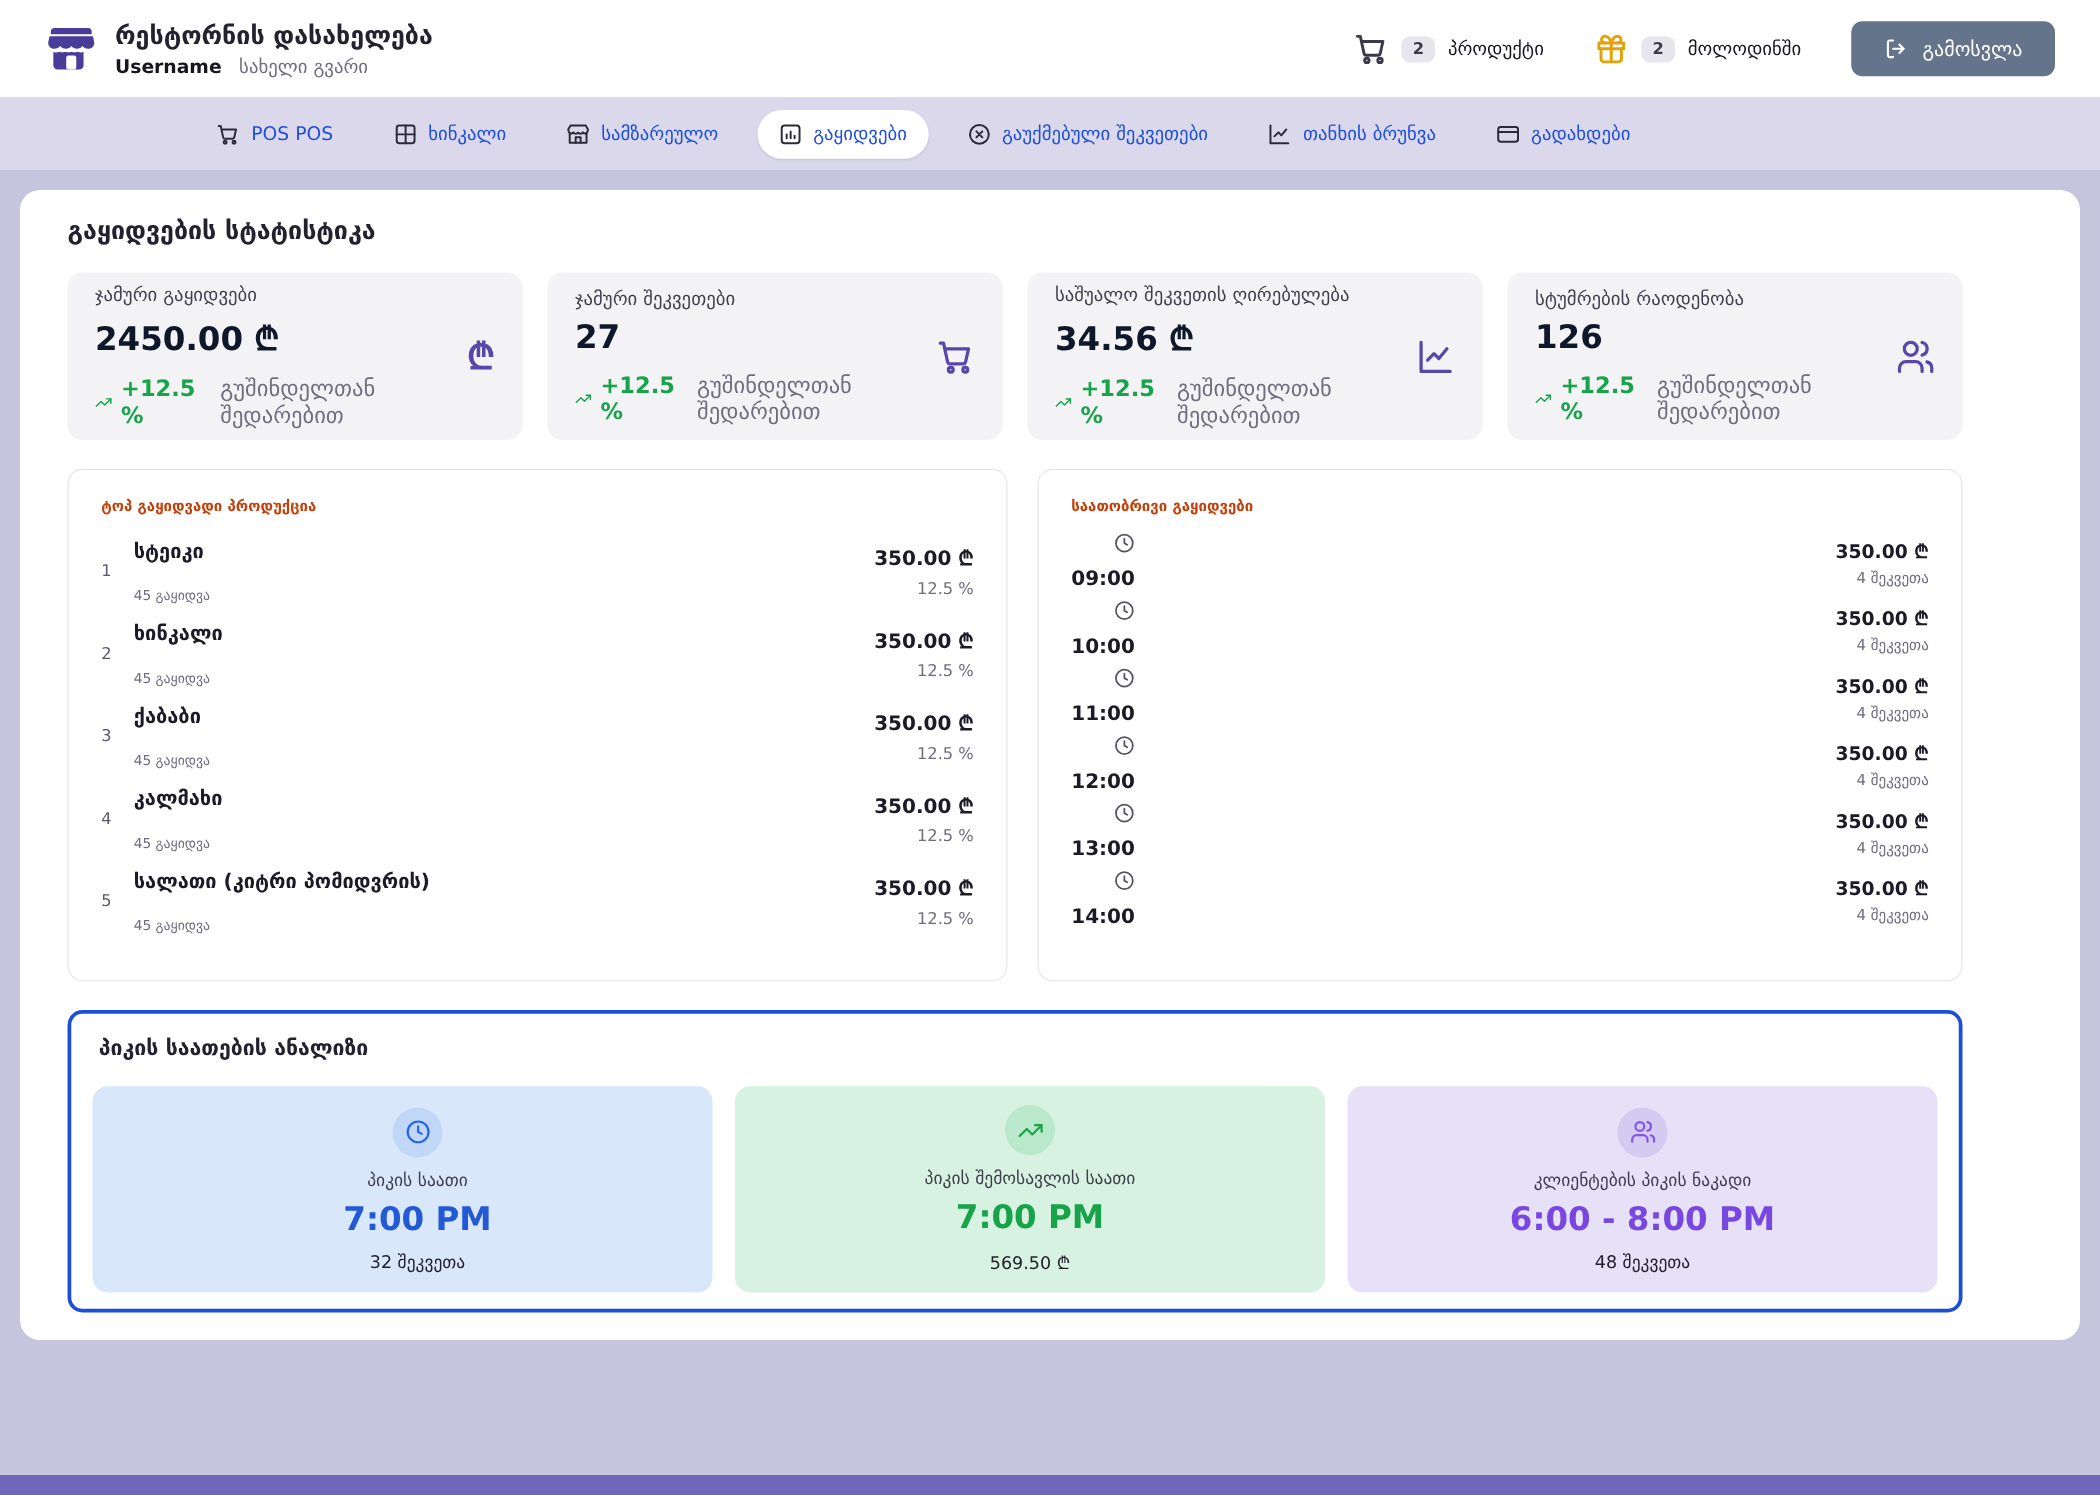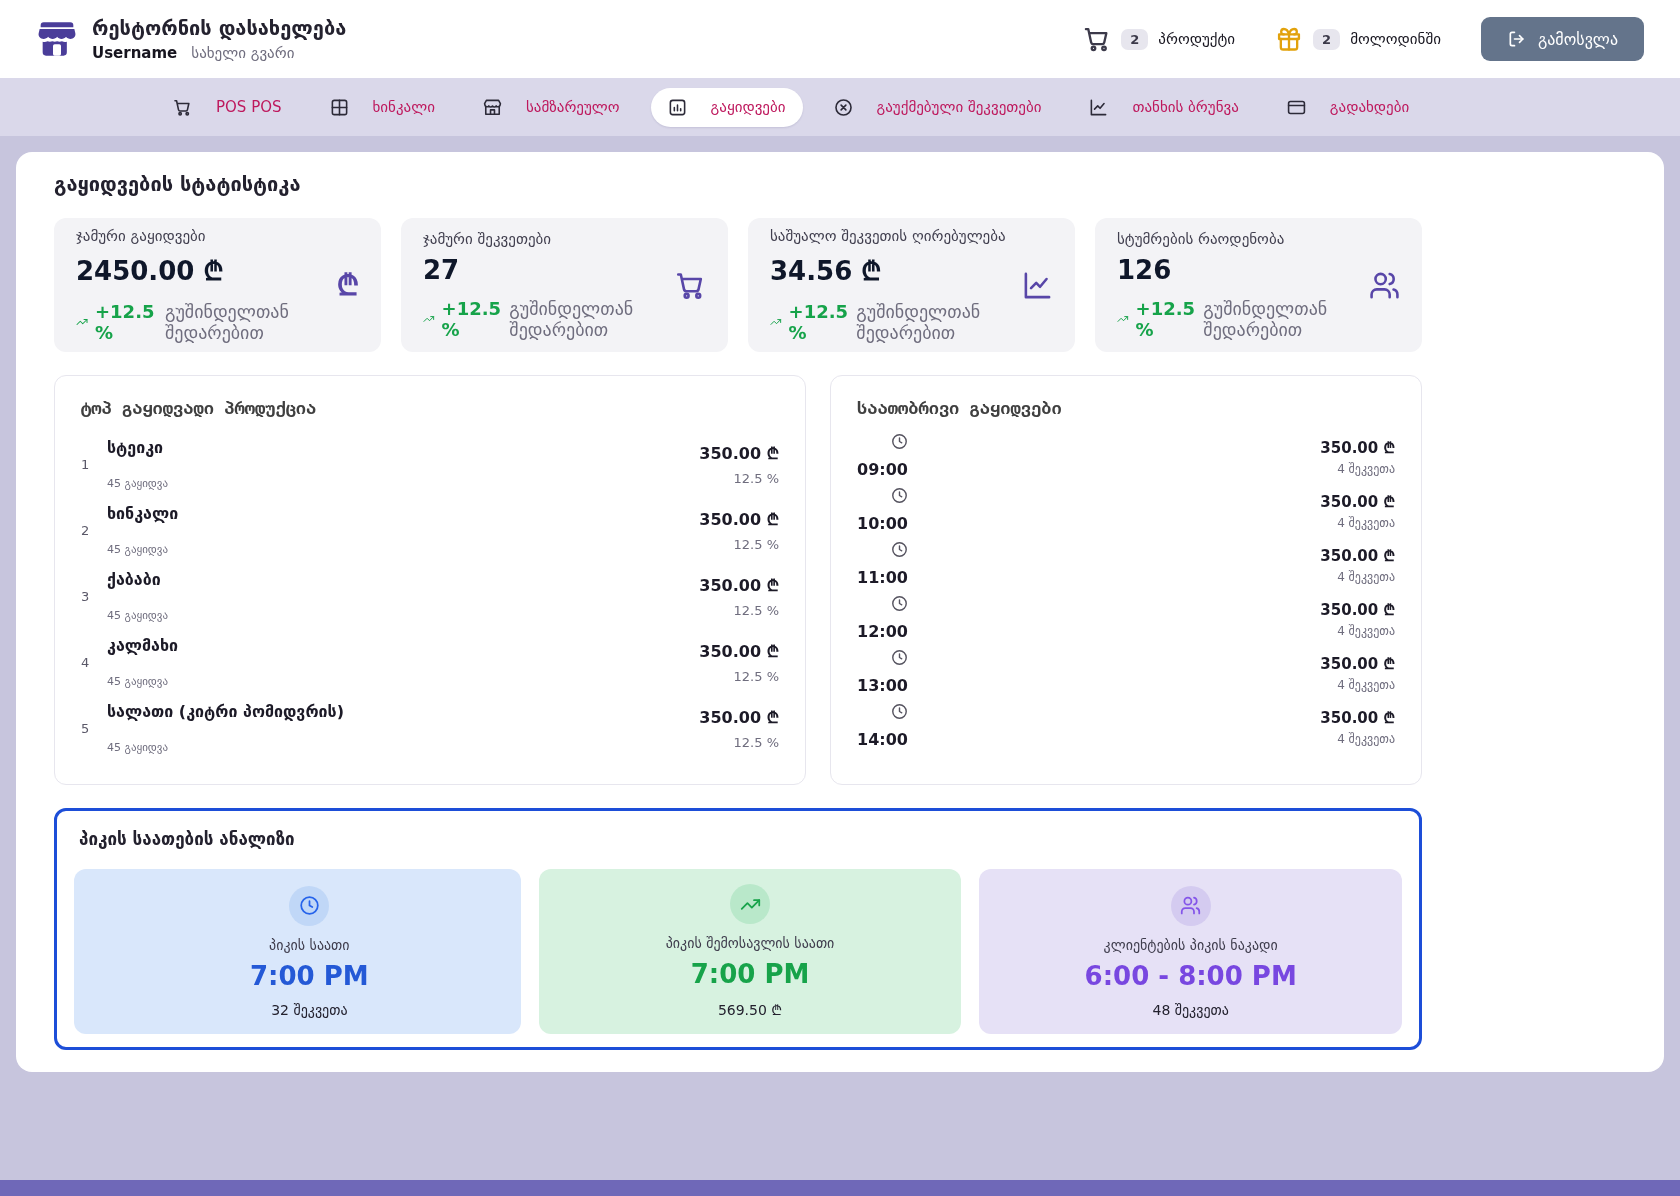--- a/index.html
+++ b/index.html
@@ -28,48 +28,48 @@
   .badge { background:#e7e6ee; border-radius:7px; padding:3px 9px; font-size:13px; font-weight:bold; color:#3c3a4a; }
   .logout {
     display:flex; align-items:center; gap:11px; background:#64748b; color:#fff;
     border:none; border-radius:9px; padding:12px 26px; font-size:16px; cursor:pointer;
     font-family:"DejaVu Sans", sans-serif;
   }
   .logout .ic { width:20px; height:20px; }
 
   
   .nav { height:58px; background:#dad8ea; display:flex; align-items:center; padding-left:156px; gap:14px; }
-  .tab { display:flex; align-items:flex-start; gap:24px; font-size:15px; color:#be185d; padding:10px 17px; border-radius:999px; cursor:pointer; white-space:nowrap; }
+  .tab { display:flex; align-items:flex-start; gap:9px; font-size:15px; color:#1d4ed8; padding:10px 17px; border-radius:999px; cursor:pointer; white-space:nowrap; }
   .tab .ic { width:19px; height:19px; color:#2c2a38; }
   .tab.active { background:#ffffff; box-shadow:0 1px 2px rgba(40,35,90,.12); }
 
   
   .main { margin:16px; background:#ffffff; border-radius:16px; padding:20px 38px 22px; height:920px; }
   .section-title { font-size:20px; font-weight:bold; color:#23212e; }
-  .content { width:1368px; }
+  .content { width:1516px; }
 
   .stats-row { display:flex; gap:20px; margin-top:22px; }
   .stat-card { flex:1; background:#f3f3f6; border-radius:12px; padding:20px 22px; height:134px; display:flex; align-items:center; }
   .stat-left { flex:1; }
   .stat-label { font-size:15px; color:#413f4f; }
   .stat-value { font-size:26px; font-weight:bold; color:#0f172a; margin-top:7px; }
   .stat-change { display:flex; align-items:center; gap:7px; margin-top:13px; font-size:18px; }
   .chg { color:#16a34a; font-weight:bold; }
   .cmp { color:#6f6d7e; }
   .trend-ic { width:16px; height:16px; color:#16a34a; }
   .stat-icon { color:#5846a8; display:flex; align-items:center; }
   .stat-icon .ic { width:31px; height:31px; }
   .lari-glyph { font-size:29px; font-weight:bold; color:#5846a8; line-height:1; }
 
   
   .panels { display:flex; gap:24px; margin-top:23px; }
   .panel { border:1px solid #e7e6ee; border-radius:12px; padding:22px 26px; height:410px; background:#fff; }
   .panel.products { width:752px; }
   .panel.hours { flex:1; }
-  .panel-title { font-size:17px; font-weight:bold; color:#404040;font-family:Liberation Mono, monospace; }
+  .panel-title { font-size:12px; font-weight:bold; color:#c2410c; }
 
   .prod-list { margin-top:12px; }
   .prod-row { display:flex; align-items:center; height:66px; }
   .rank { width:26px; font-size:13px; color:#5a5868; }
   .prod-name { font-size:16px; font-weight:bold; color:#1c1a27; }
   .prod-sold { font-size:11px; color:#6f6d7e; margin-top:20px; }
   .prod-right { margin-left:auto; text-align:right; }
   .prod-amount { font-size:16px; font-weight:bold; color:#1c1a27; }
   .prod-pct { font-size:13px; color:#6f6d7e; margin-top:7px; }
 

